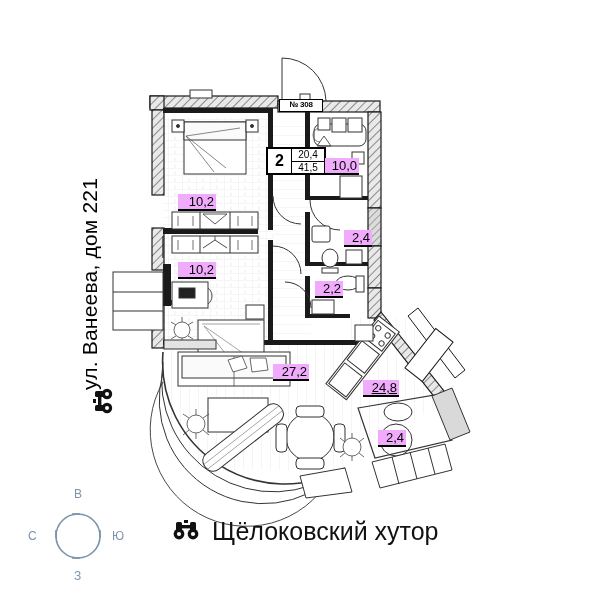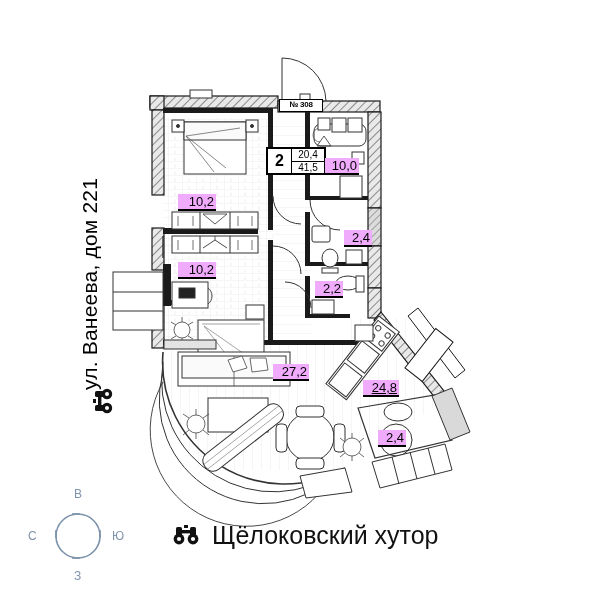--- a/index.html
+++ b/index.html
@@ -12,21 +12,21 @@
     transform:rotate(-90deg);transform-origin:0 0;
     font-size:21px;color:#000;letter-spacing:.2px;white-space:nowrap;
     text-align:left;
   }
   #street-label span{display:block;transform:translate(-240px,0);}
   #street-binoculars{position:absolute;left:88px;top:388px;width:30px;height:26px;}
 
   
   #park-label{
     position:absolute;left:172px;top:514px;height:34px;
-    display:flex;align-items:flex-end;gap:10px;
+    display:flex;align-items:center;gap:10px;
     font-size:25px;color:#111;white-space:nowrap;
   }
   #park-label .txt{line-height:1;}
 
   
   #compass{position:absolute;left:28px;top:486px;width:100px;height:100px;color:#7d93ab;}
   #compass .lbl{position:absolute;font-size:12px;color:#7d93ab;line-height:1;}
   #compass .n{left:46px;top:2px;}
   #compass .w{left:0px;top:44px;}
   #compass .e{left:84px;top:44px;}

